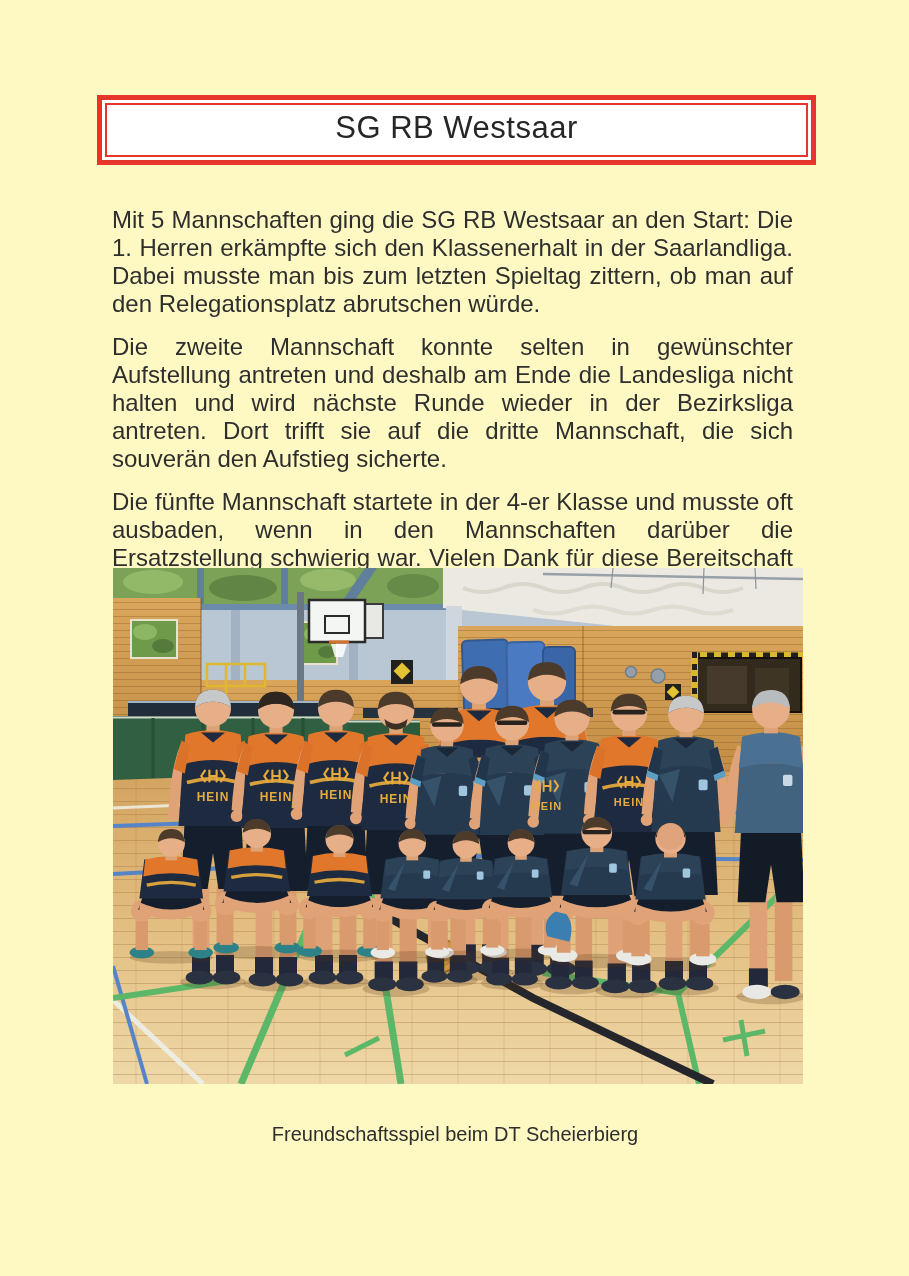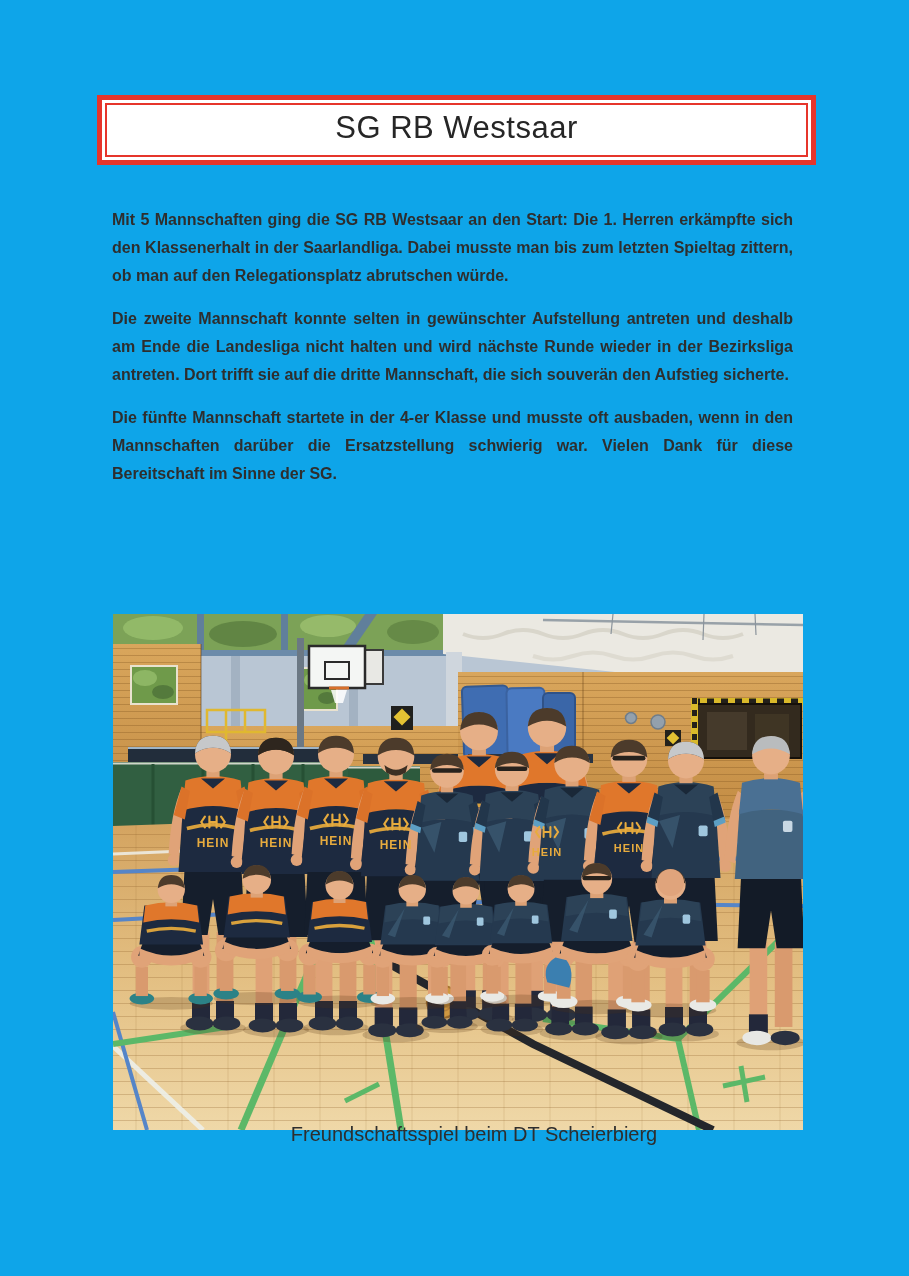--- a/index.html
+++ b/index.html
@@ -1,29 +1,29 @@
 <!DOCTYPE html>
 <html><head>
 <meta charset="utf-8">
 <style>
   html,body{margin:0;padding:0;background:#ffffff;}
-  .page{position:relative;width:909px;height:1276px;background:#0ea5e9;overflow:hidden;
+  .page{position:relative;width:909px;height:1276px;background:#fef9c3;overflow:hidden;
         font-family:"Liberation Sans","DejaVu Sans",sans-serif;color:#2e2e2e;}
   
   .title-box-outer{position:absolute;left:97px;top:95px;width:703px;
         border:5px solid #e6352b;padding:3px;background:#fff;}
   .title-box-inner{border:2px solid #e6352b;min-height:50px;
         display:flex;align-items:center;justify-content:center;}
   .doc-title{font-size:31px;line-height:1.1;color:#262626;letter-spacing:.5px;padding:2px 0 6px 0;}
   .text-col{position:absolute;left:112px;top:206px;width:681px;}
-  .text-col p{margin:0 0 15px 0;font-size:16px;line-height:28px;text-align:justify;
-        text-align-last:left;color:#2e2e2e;font-weight:bold;}
-  .photo-wrap{position:absolute;left:113px;top:614px;width:634px;height:516px;}
+  .text-col p{margin:0 0 15px 0;font-size:24px;line-height:28px;text-align:justify;
+        text-align-last:left;color:#2e2e2e;}
+  .photo-wrap{position:absolute;left:113px;top:568px;width:634px;height:516px;}
   .photo-wrap svg{display:block;}
-  .caption{position:absolute;left:129px;top:1123px;width:690px;text-align:center;
+  .caption{position:absolute;left:110px;top:1123px;width:690px;text-align:center;
         font-size:20px;color:#2e2e2e;}
   .hein-label{font-family:"Liberation Sans",sans-serif;font-weight:bold;letter-spacing:1px;}
 </style>
 </head>
 <body>
 
 <div class="page">
 
   <div class="title-box-outer">
     <div class="title-box-inner">

